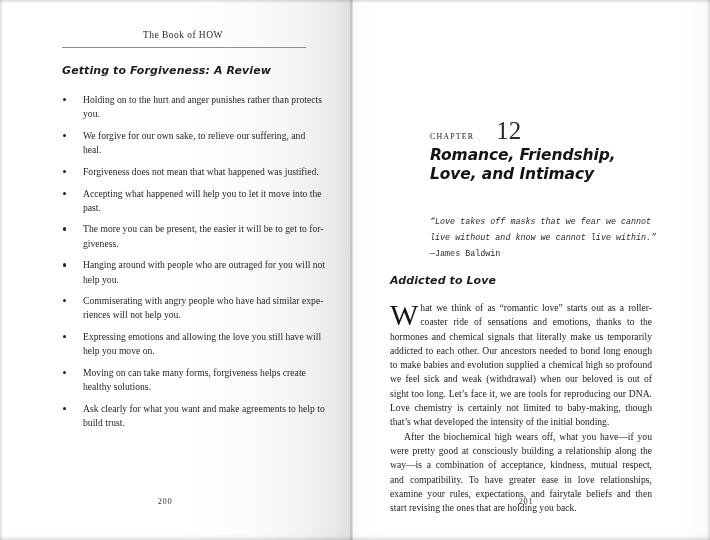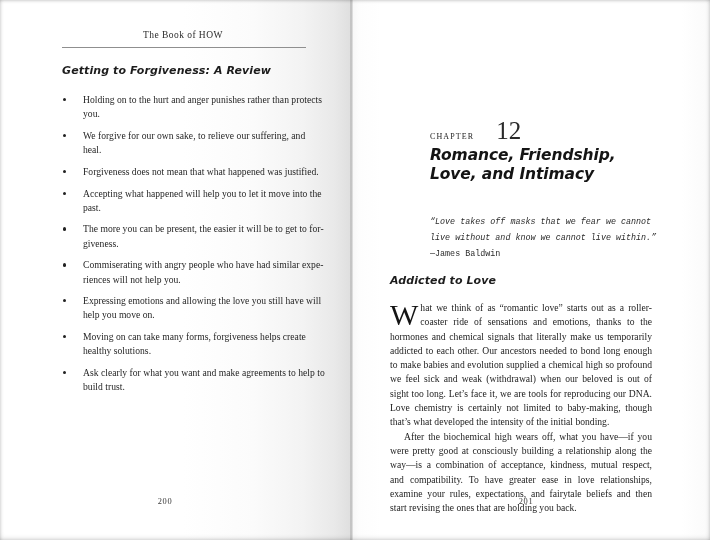--- a/index.html
+++ b/index.html
@@ -258,20 +258,24 @@
         <li>
           <span class="dot"></span>
           <span>Accepting what happened will help you to let it move into the past.</span>
         </li>
         <li>
           <span class="dot"></span>
           <span>The more you can be present, the easier it will be to get to for-giveness.</span>
         </li>
         <li>
           <span class="dot"></span>
+          <span>Hanging around with people who are outraged for you will not help you.</span>
+        </li>
+        <li>
+          <span class="dot"></span>
           <span>Commiserating with angry people who have had similar expe-riences will not help you.</span>
         </li>
         <li>
           <span class="dot"></span>
           <span>Expressing emotions and allowing the love you still have will help you move on.</span>
         </li>
         <li>
           <span class="dot"></span>
           <span>Moving on can take many forms, forgiveness helps create healthy solutions.</span>
         </li>

